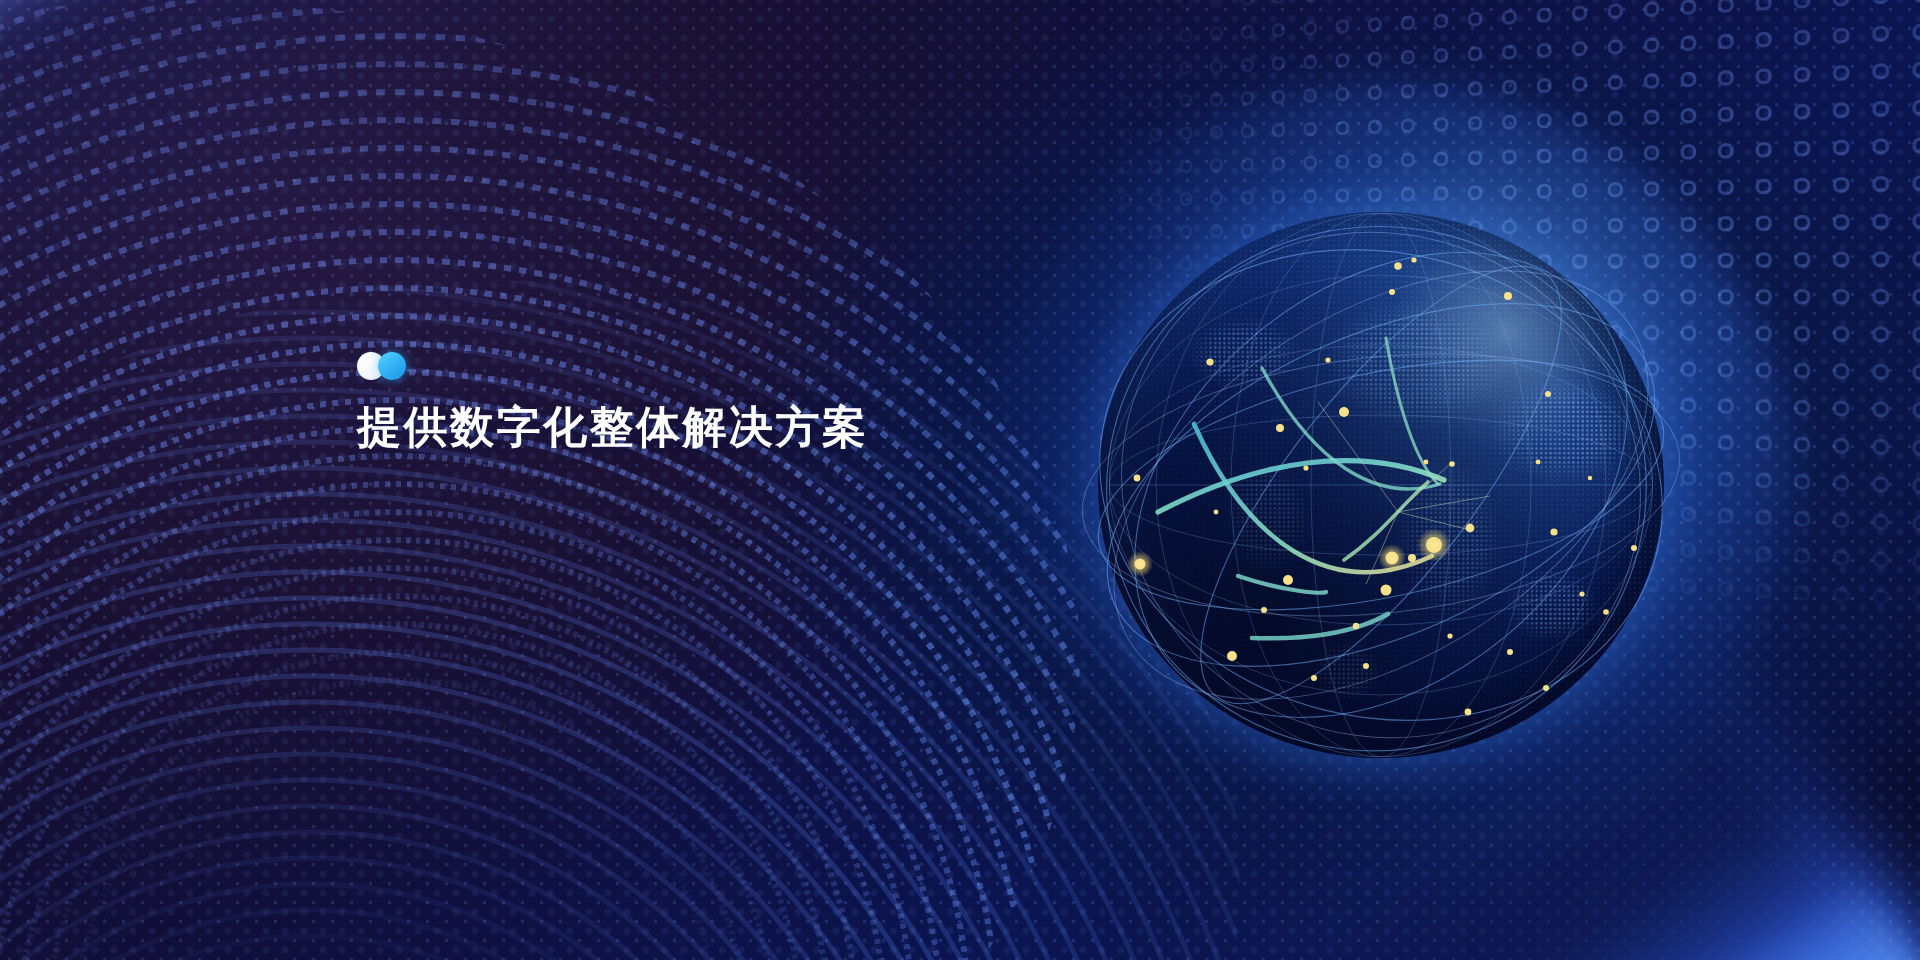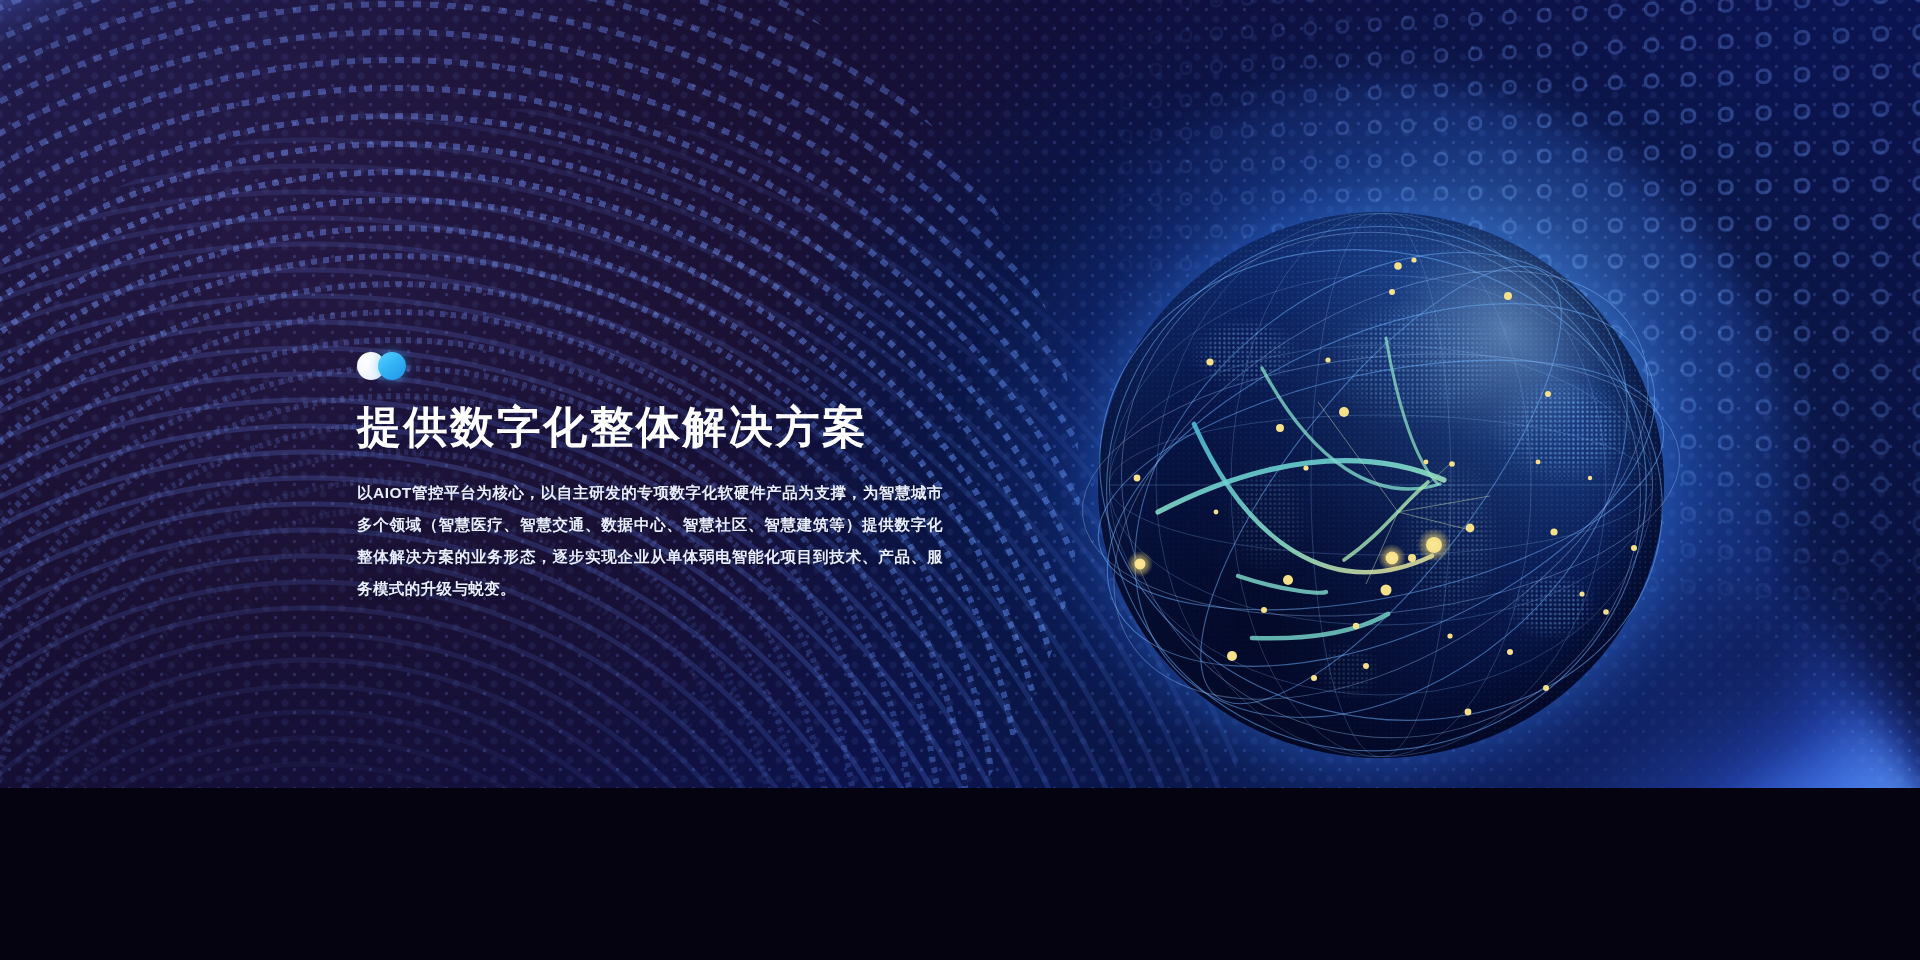--- a/index.html
+++ b/index.html
@@ -7,21 +7,21 @@
   html, body {
     width:1920px; height:960px;
     overflow:hidden;
     background:#05030f;
     font-family:"Liberation Sans","DejaVu Sans",sans-serif;
   }
 
   
   .banner{
     position:relative;
-    width:1920px; height:788px;
+    width:1920px; height:960px;
     overflow:hidden;
     background:
       radial-gradient(ellipse 900px 700px at 1390px 470px, #143a8c 0%, #0d2466 28%, #0a1647 48%, rgba(8,10,48,0) 72%),
       radial-gradient(ellipse 1100px 900px at 300px 240px, #241842 0%, #1a1134 40%, rgba(14,8,32,0) 75%),
       linear-gradient(135deg, #120c2c 0%, #140d30 22%, #0f1040 48%, #0b1551 68%, #0a1040 85%, #080a26 100%);
   }
 
   
   .dots-global{
     position:absolute; inset:0;
@@ -368,16 +368,15 @@
 
   <div class="content">
 
     <div class="logo-mark">
       <span class="logo-dot white"></span>
       <span class="logo-dot blue"></span>
     </div>
 
     <h1 class="headline">提供数字化整体解决方案</h1>
 
-    <p class="paragraph">以AIOT管控平台为核心，以自主研发的专项数字化软硬件产品为支撑，为智慧城市多个领域（智慧医疗、智慧交通、数据中心、智慧社区、智慧建筑等）提供数字化整体解决方案的业务形态，逐步实现企业从单体弱电智能化项目到技术、产品、服务模式的升级与蜕变。</p>
   </div>
 
 </div>
 
 </body></html>

